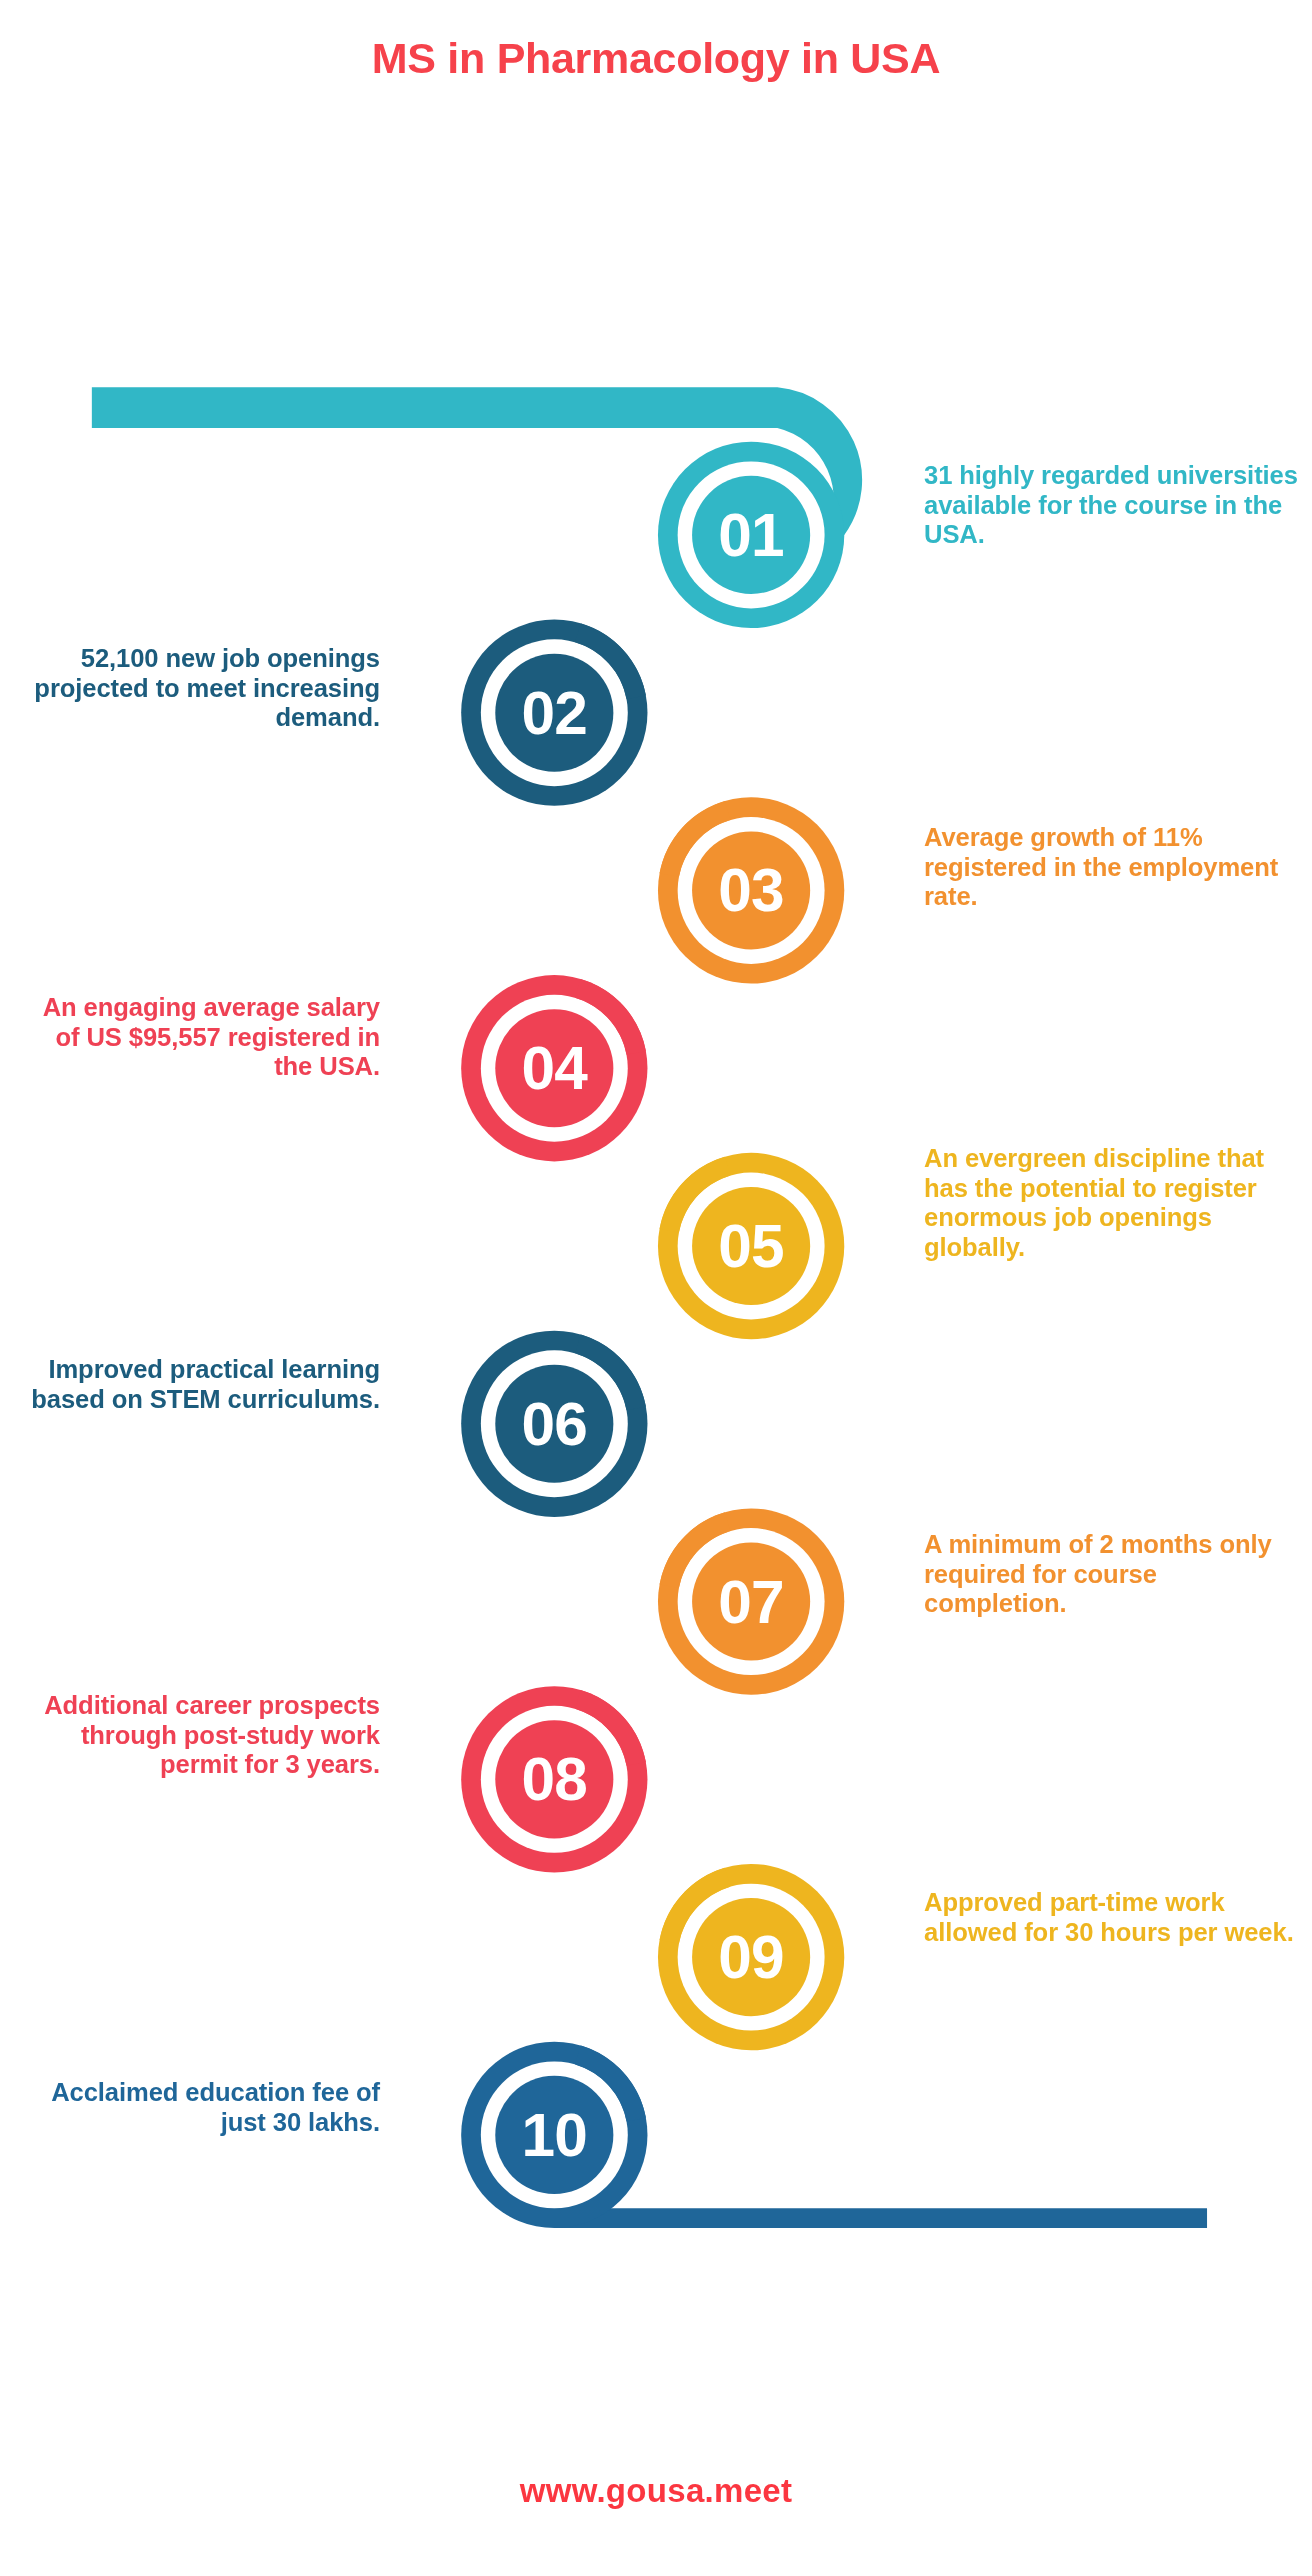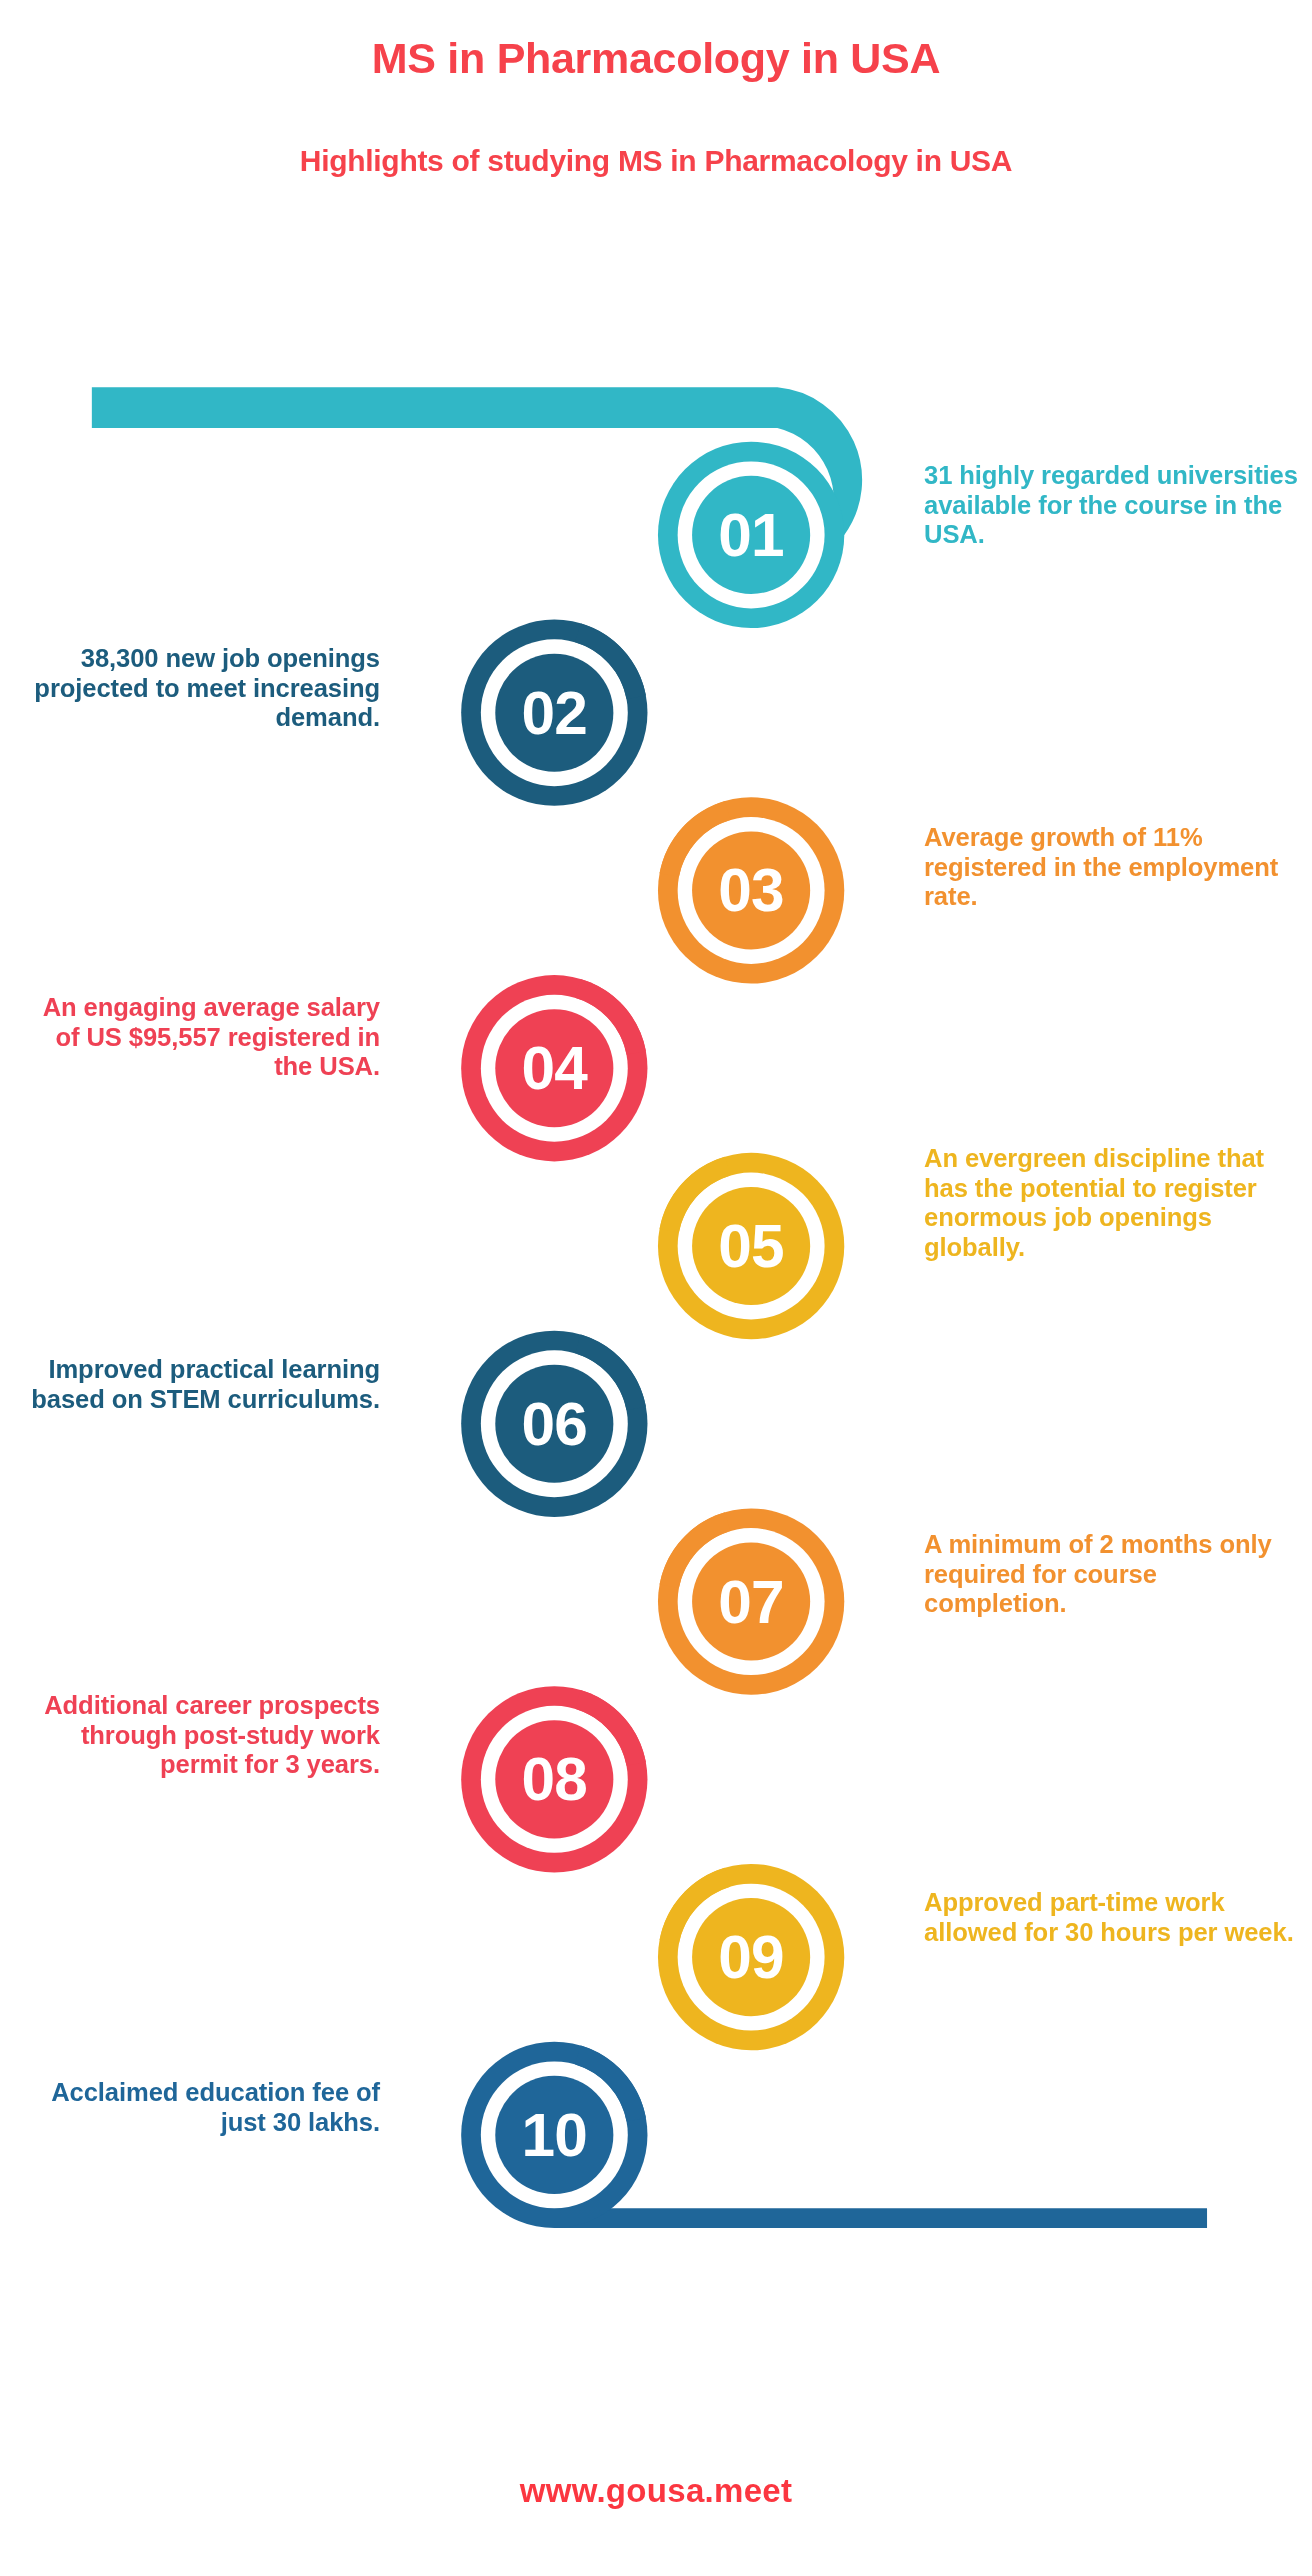--- a/index.html
+++ b/index.html
@@ -38,21 +38,20 @@
     font-size:92px;letter-spacing:-1px;
   }
 </style>
 </head>
 <body>
 
 <div id="stage">
 
   <div class="title" id="main-title">MS in Pharmacology in USA</div>
 
-  <div class="title" id="sub-title">Highlights of studying MS in Pharmacology in USA</div>
 
   <svg id="chain" viewBox="0 0 2000 3926">
     <g id="chain-layer">
         <path d="M140,590 H1185 A142,142 0 0 1 1287,815 L1257,815 A112,112 0 0 0 1185,652 H140 Z" fill="#31B7C6"></path>
         <path d="M845,3366 H1840 V3396 H845 Z" fill="#1F6699"></path>
         <g>
           <circle cx="1145" cy="815" r="142" fill="#31B7C6"></circle>
           <circle cx="1145" cy="815" r="112" fill="#ffffff"></circle>
           <circle cx="1145" cy="815" r="90" fill="#31B7C6"></circle>
         </g>
@@ -121,21 +120,21 @@
         <text x="845" y="2170" class="numlabel" text-anchor="middle" dominant-baseline="central">06</text>
         <text x="1145" y="2441" class="numlabel" text-anchor="middle" dominant-baseline="central">07</text>
         <text x="845" y="2712" class="numlabel" text-anchor="middle" dominant-baseline="central">08</text>
         <text x="1145" y="2983" class="numlabel" text-anchor="middle" dominant-baseline="central">09</text>
         <text x="845" y="3254" class="numlabel" text-anchor="middle" dominant-baseline="central">10</text>
       </g>
     </svg>
 
   <div id="captions">
       <div class="cap right" style="color: rgb(49, 183, 198); width: 381px; top: 461px; left: 924px;"><span>31 highly regarded universities available for the course in the USA.</span></div>
-      <div class="cap left" style="color: rgb(28, 92, 125); width: 367px; top: 644px; left: 13px;"><span>38,300 new job openings projected to meet increasing demand.</span></div>
+      <div class="cap left" style="color: rgb(28, 92, 125); width: 367px; top: 644px; left: 13px;"><span>52,100 new job openings projected to meet increasing demand.</span></div>
       <div class="cap right" style="color: rgb(242, 145, 47); width: 381px; top: 823px; left: 924px;"><span>Average growth of 11% registered in the employment rate.</span></div>
       <div class="cap left" style="color: rgb(239, 65, 84); width: 367px; top: 993px; left: 13px;"><span>An engaging average salary of US $95,557 registered in the USA.</span></div>
       <div class="cap right" style="color: rgb(238, 181, 31); width: 381px; top: 1144px; left: 924px;"><span>An evergreen discipline that has the potential to register enormous job openings globally.</span></div>
       <div class="cap left" style="color: rgb(28, 92, 125); width: 367px; top: 1355px; left: 13px;"><span>Improved practical learning based on STEM curriculums.</span></div>
       <div class="cap right" style="color: rgb(242, 145, 47); width: 381px; top: 1530px; left: 924px;"><span>A minimum of 2 months only required for course completion.</span></div>
       <div class="cap left" style="color: rgb(239, 65, 84); width: 367px; top: 1691px; left: 13px;"><span>Additional career prospects through post-study work permit for 3 years.</span></div>
       <div class="cap right" style="color: rgb(238, 181, 31); width: 381px; top: 1888px; left: 924px;"><span>Approved part-time work allowed for 30 hours per week.</span></div>
       <div class="cap left" style="color: rgb(31, 102, 153); width: 367px; top: 2078px; left: 13px;"><span>Acclaimed education fee of just 30 lakhs.</span></div>
     </div>
 

